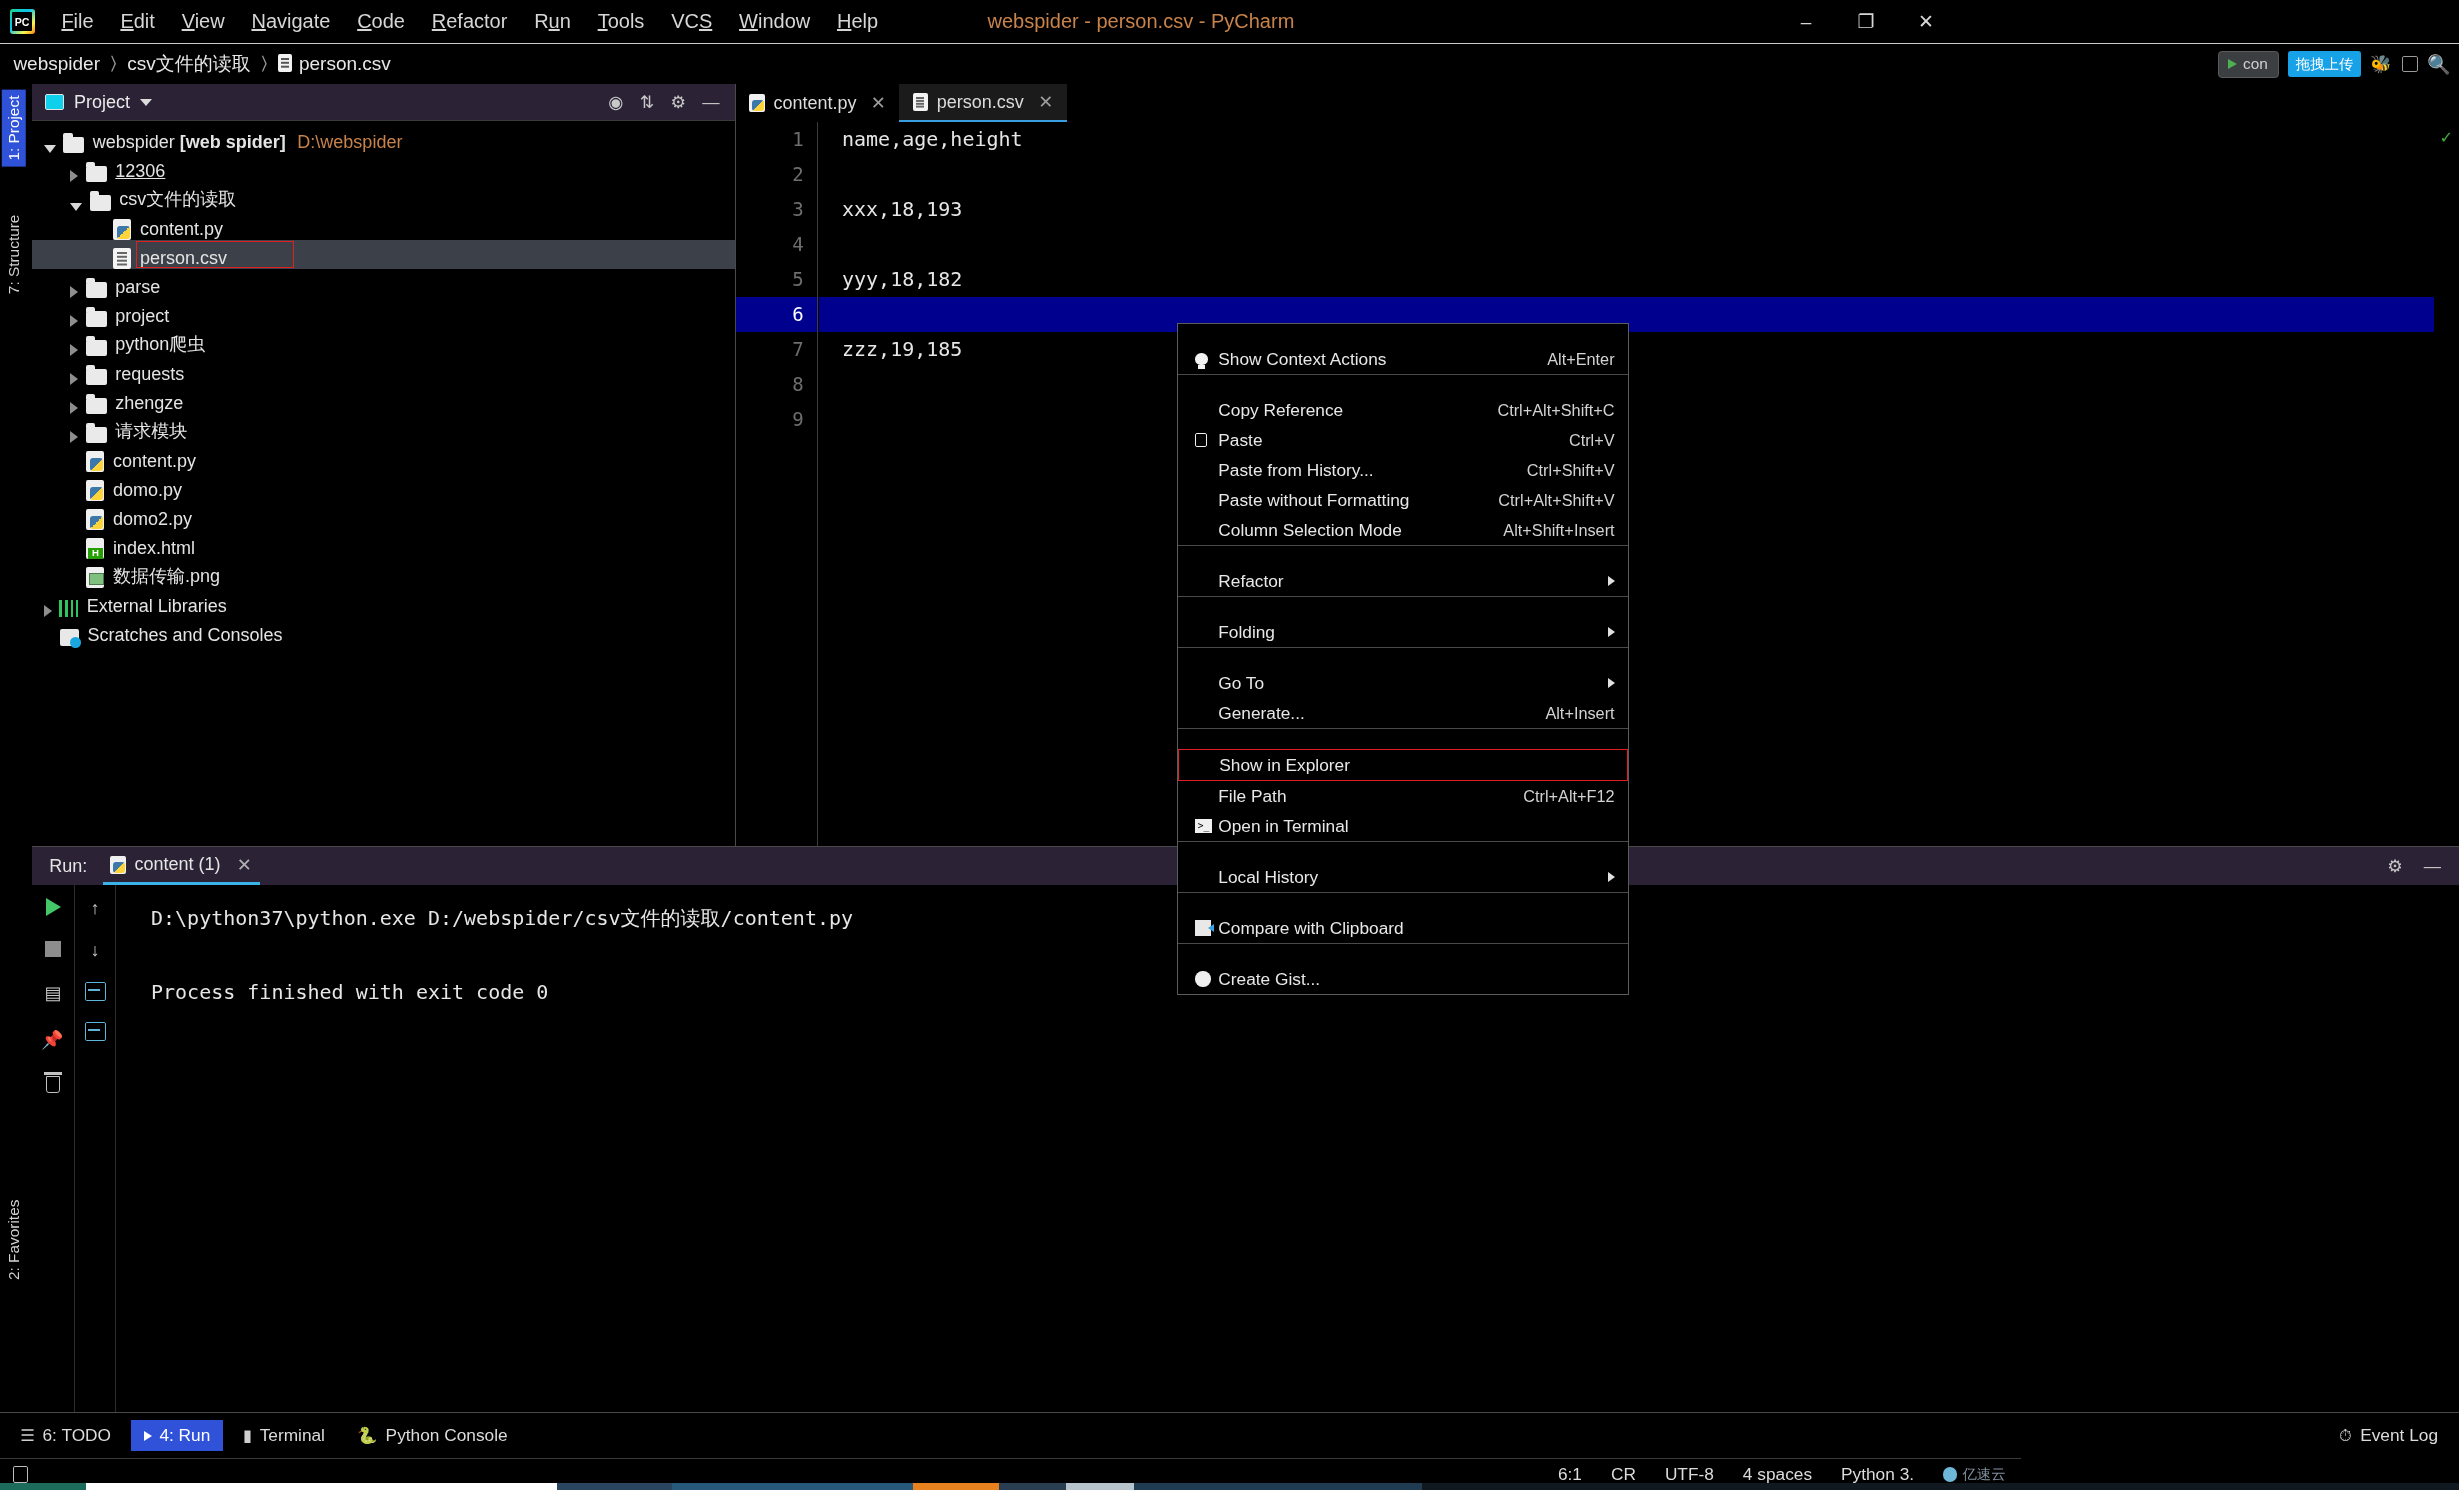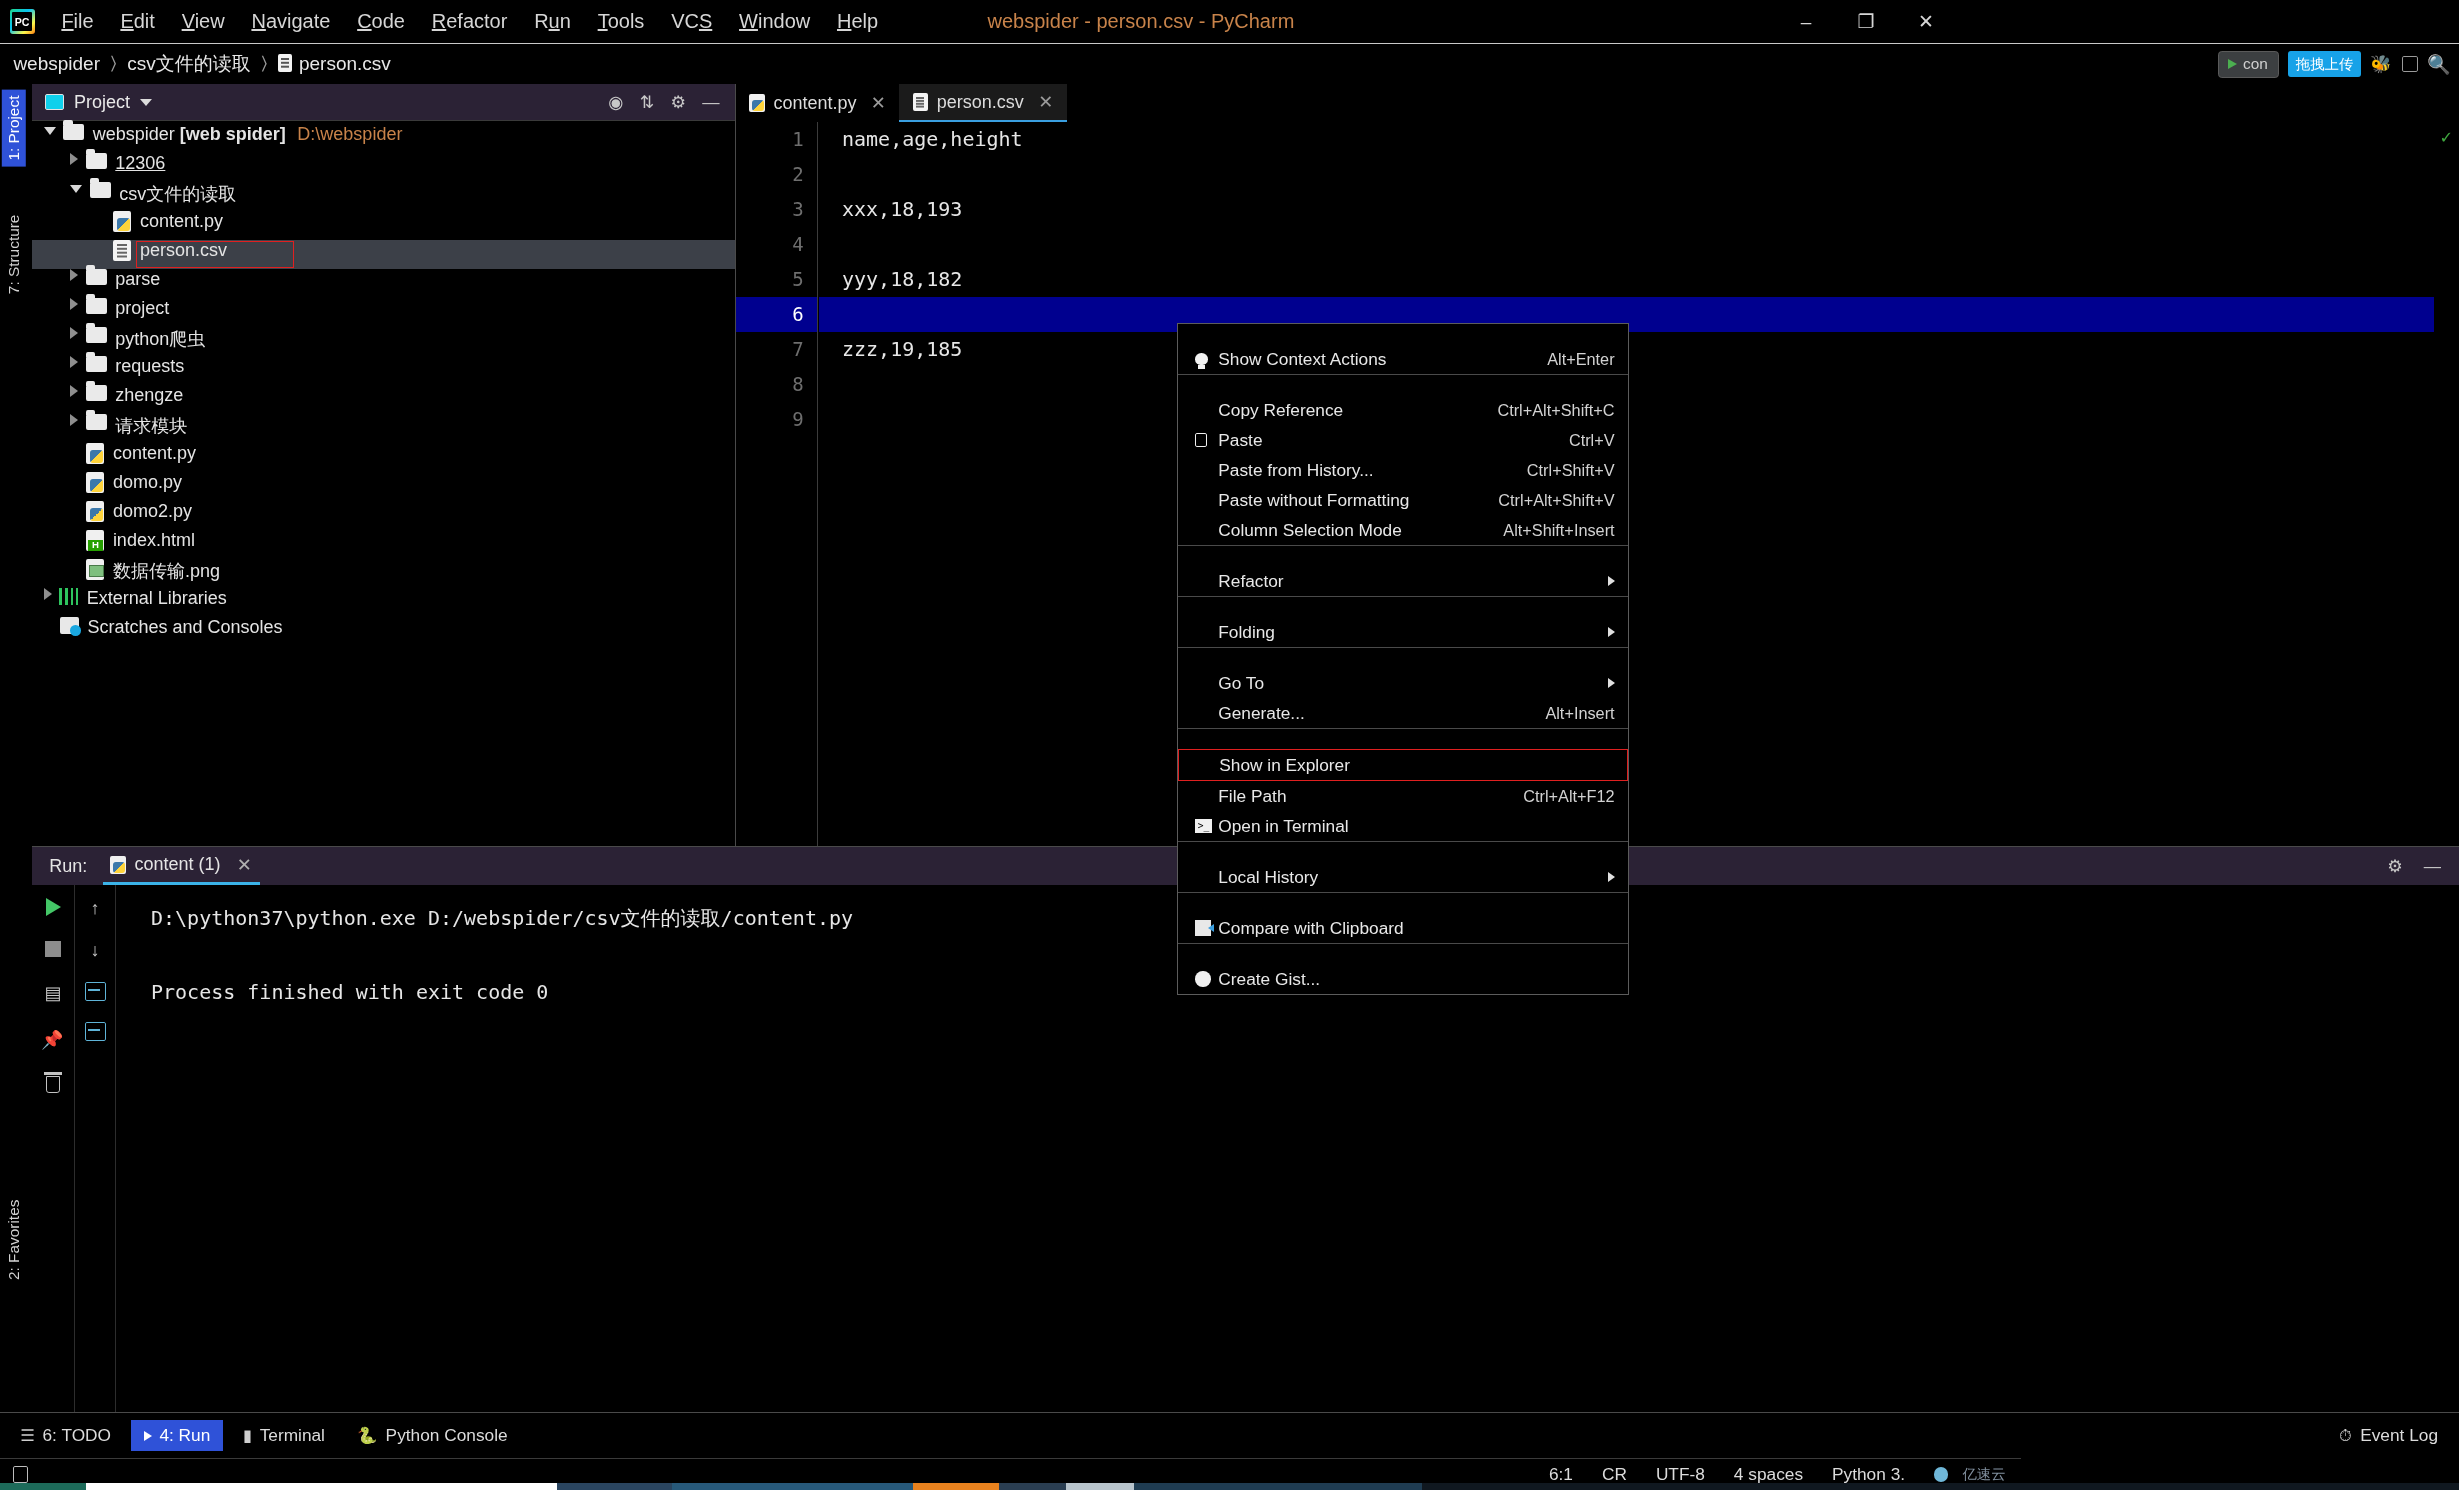--- a/index.html
+++ b/index.html
@@ -89,21 +89,21 @@
     height: 37px; background:#2b2235; display:flex; align-items:center; padding-left:13.4px; gap:9.6px;
     border-bottom:1px solid #3a3a3a;
   }
   .proj-icon { width:19px; height:16.3px; background:#0fd0ec; border:1.9px solid #e2e2e2; border-radius:1.9px; }
   .proj-title { color:#e9e9e9; font-size:18px; }
   .caret-dn { width:0;height:0;border-left:6.7px solid transparent;border-right:6.7px solid transparent;border-top:7.7px solid #dcdcdc; }
   .proj-header-right { margin-left:auto; display:flex; align-items:center; gap:16.3px; padding-right:15.4px; }
   .hdr-ico { color:#c8c8c8; font-size:17.3px; }
   .tree { padding-top: 2.9px; position: relative; }
   .trow {
-    height: 29px; display:flex; align-items:flex-start; color:#e4e4e4; font-size:18px; white-space:nowrap; position:relative;
+    height: 29px; display:flex; align-items:flex-end; color:#e4e4e4; font-size:18px; white-space:nowrap; position:relative;
   }
   .trow.sel { background:#3c4048; }
   .trow .arrow {
     width:0;height:0;border-top:6.7px solid transparent;border-bottom:6.7px solid transparent;border-left:8.6px solid #8e8e8e;
     margin-right:7.7px; flex:none;
   }
   .trow .arrow.open {
     border-left:6.7px solid transparent;border-right:6.7px solid transparent;border-top:8.6px solid #d8d8d8;
     border-bottom:none; margin-top:2.9px;
   }
@@ -242,21 +242,21 @@
   
   .statusbar {
     position:absolute; left:0; top:1458px; width:2021px; height:32px; background:#000;
     display:flex; align-items:center; border-top:1px solid #3a3a3a;
   }
   .sb-left { display:flex; align-items:center; padding-left:13.4px; gap:9.6px; }
   .sb-book { width:14.4px;height:17.3px;border:1.9px solid #bdbdbd;border-radius:1.9px; }
   .sb-right { margin-left:auto; display:flex; align-items:center; gap:29px; padding-right:15.4px;
               color:#dcdcdc; font-size:17.3px; white-space:nowrap; }
   .wm { color:#9ab; font-size:14.4px; opacity:.85; }
-  .watermark-badge { display:flex; align-items:center; gap:14px; color:#8aa; font-size:14.4px; }
+  .watermark-badge { display:flex; align-items:center; gap:5px; color:#8aa; font-size:14.4px; }
   .wm-dot { width:14.4px;height:14.4px;border-radius:50%; background:#6fb7d8; }
 
   
   .taskbar { position:absolute; left:0; top:1483px; width:2459px; height:6.7px;
              background: linear-gradient(to right,#1d6b5a 0 86px,#ffffff 86px 557px,#2a4560 557px 672px,#27597a 672px 913px,#e8821e 913px 999px,#2a3e52 999px 1066px,#b8c4cc 1066px 1134px,#1f3c52 1134px 1422px,#101820 1422px 2459px); }
 </style>
 </head>
 <body>
 
 <div class="app">

